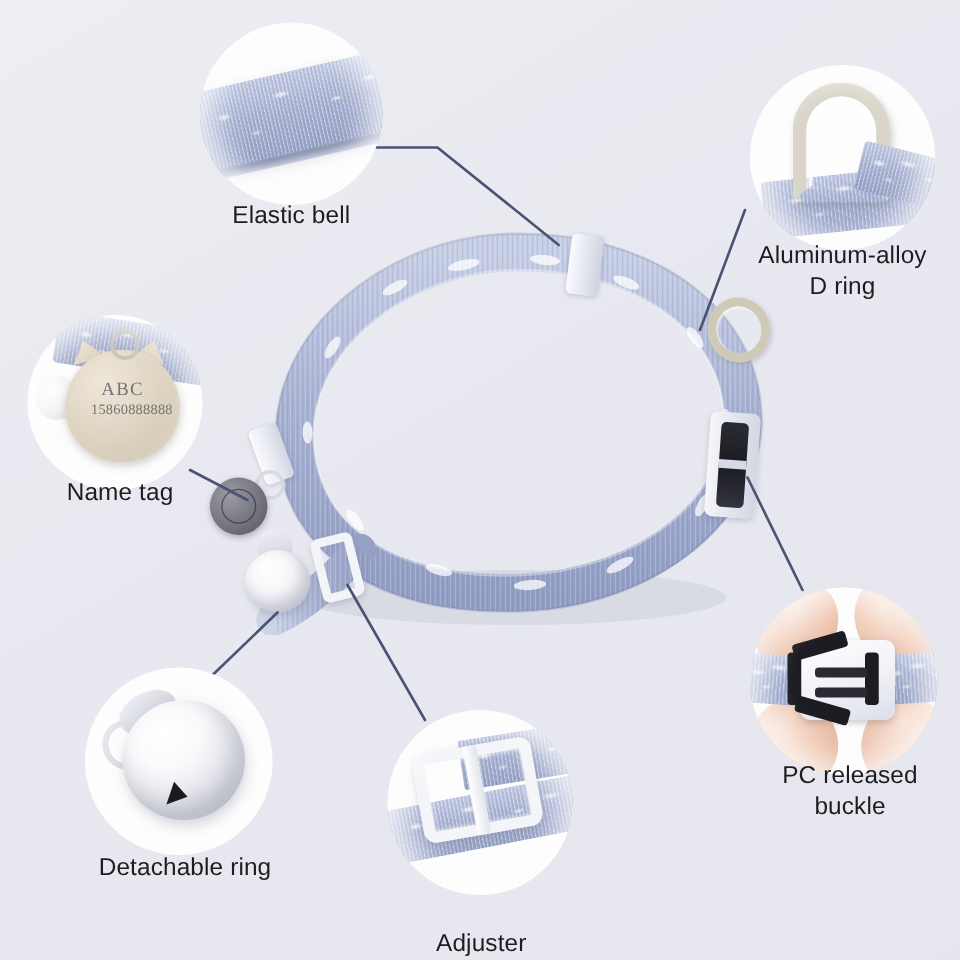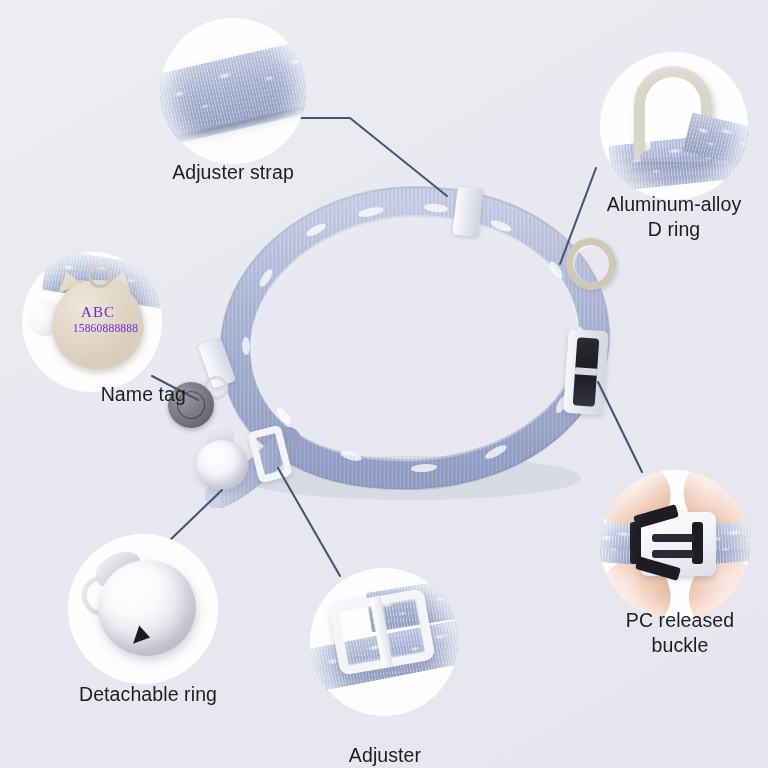--- a/index.html
+++ b/index.html
@@ -179,21 +179,21 @@
     width: 18px; height: 18px;
     border: 3.5px solid #c8c4bb;
     border-radius: 50%;
     background: transparent;
   }
   #tag-text {
     position: absolute;
     left: 30px; top: 52px;
     width: 92px;
     text-align: center;
-    color: #6d28d9;
+    color: #737373;
     font-family: "Liberation Serif", serif;
   }
   #tag-name { font-size: 15px; letter-spacing: 1px; }
   #tag-phone { font-size: 11.5px; letter-spacing: 0.2px; margin-top: 1px; padding-left: 15px; }
   #tag-bell-sm {
     position:absolute;
     left: 6px; top: 48px;
     width: 34px; height: 36px;
     background: radial-gradient(circle at 35% 30%, #ffffff 0%, #f2f2f5 55%, #d9d9e0 100%);
     border-radius: 50%;
@@ -519,21 +519,21 @@
     </g>
   </svg>
 
   <div class="callout">
     <div class="bubble" style="left:160px; top:18px; width:146px; height:146px;">
       <div id="strap-scene">
         <div id="strap-edge" class="ph"></div>
         <div id="strap-piece" class="ph webbing webbing-speck"></div>
       </div>
     </div>
-    <div class="clabel" style="left:128px; top:160px; width:210px;">Adjuster strap</div>
+    <div class="clabel" style="left:128px; top:160px; width:210px;">Elastic bell</div>
   </div>
 
   <div class="callout">
     <div class="bubble" style="left:600px; top:52px; width:148px; height:148px;">
       <div id="dring-scene">
         <div id="dring-strap" class="ph webbing webbing-speck"></div>
         <div id="dring-arc" class="ph"></div>
         <div id="dring-strap2" class="ph webbing webbing-speck"></div>
       </div>
     </div>
@@ -549,21 +549,21 @@
         <div id="tag-ear-l" class="ph"></div>
         <div id="tag-ear-r" class="ph"></div>
         <div id="tag-body" class="ph"></div>
         <div id="tag-ring" class="ph"></div>
         <div id="tag-text">
           <div id="tag-name">ABC</div>
           <div id="tag-phone">15860888888</div>
         </div>
       </div>
     </div>
-    <div class="clabel" style="left:6px; top:382px; width:180px;text-align:right;">Name tag</div>
+    <div class="clabel" style="left:6px; top:382px; width:180px;">Name tag</div>
   </div>
 
   <div class="callout">
     <div class="bubble" style="left:68px; top:534px; width:150px; height:150px;">
       <div id="bell-scene">
         <div id="bell-cap" class="ph"></div>
         <div id="bell-loop" class="ph"></div>
         <div id="bell-ball" class="ph"></div>
         <div id="bell-slot" class="ph"></div>
       </div>

